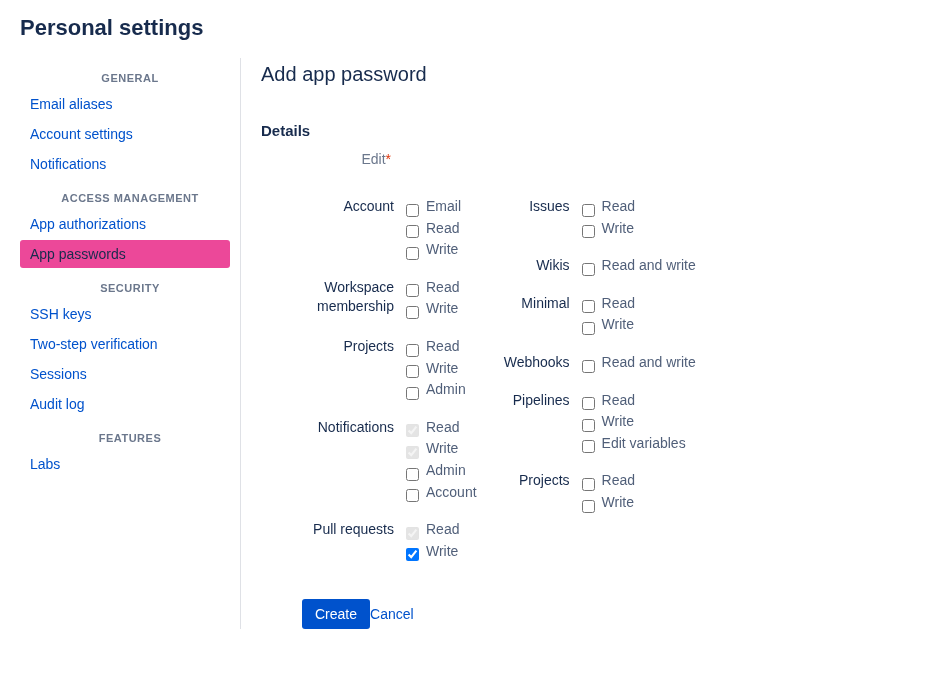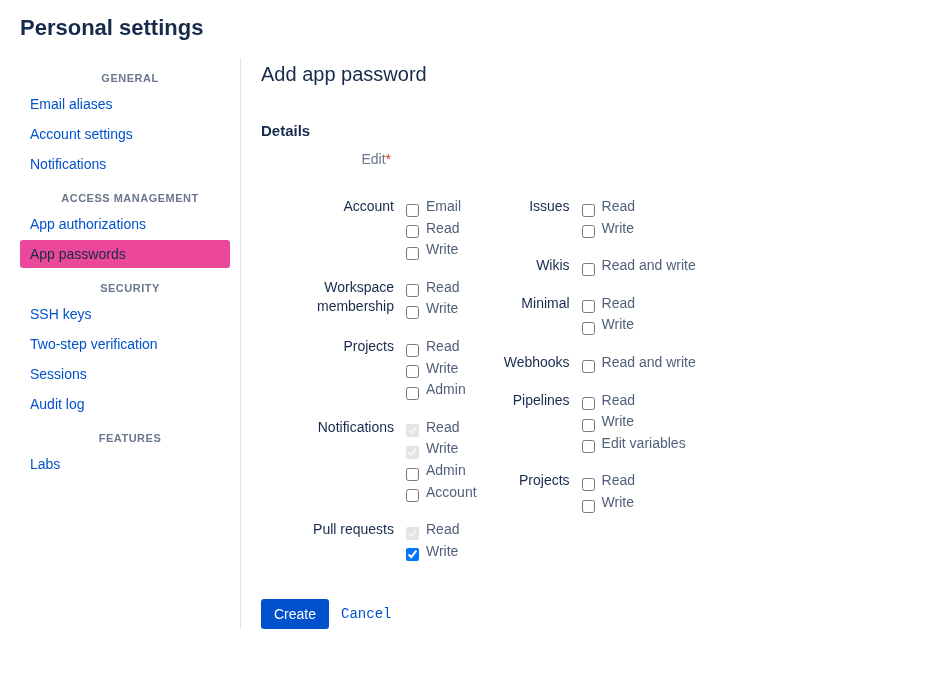--- a/index.html
+++ b/index.html
@@ -131,38 +131,38 @@
     width: 13px;
     height: 13px;
     margin: 0;
   }
   .perm-opt input[type="checkbox"]:disabled {
     opacity: 0.6;
   }
   .actions {
     margin-top: 20px;
     display: flex;
-    gap: 12px;
+    gap: 0;
+    margin-left: 41px;
   }
   .btn-primary {
     background: #0052cc;
     color: #fff;
     border: none;
     padding: 7px 13px;
     border-radius: 3px;
     font-size: 14px;
     cursor: pointer;
   }
   .btn-link {
     color: #0052cc;
     background: none;
     border: none;
     font-size: 14px;
     cursor: pointer;
-    font-family: Liberation Mono, monospace;
   }
 </style>
 </head>
 <body>
 
 <h1 class="page-title">Personal settings</h1>
 
 <div class="container">
 
   <nav class="sidebar" id="sidebar">

